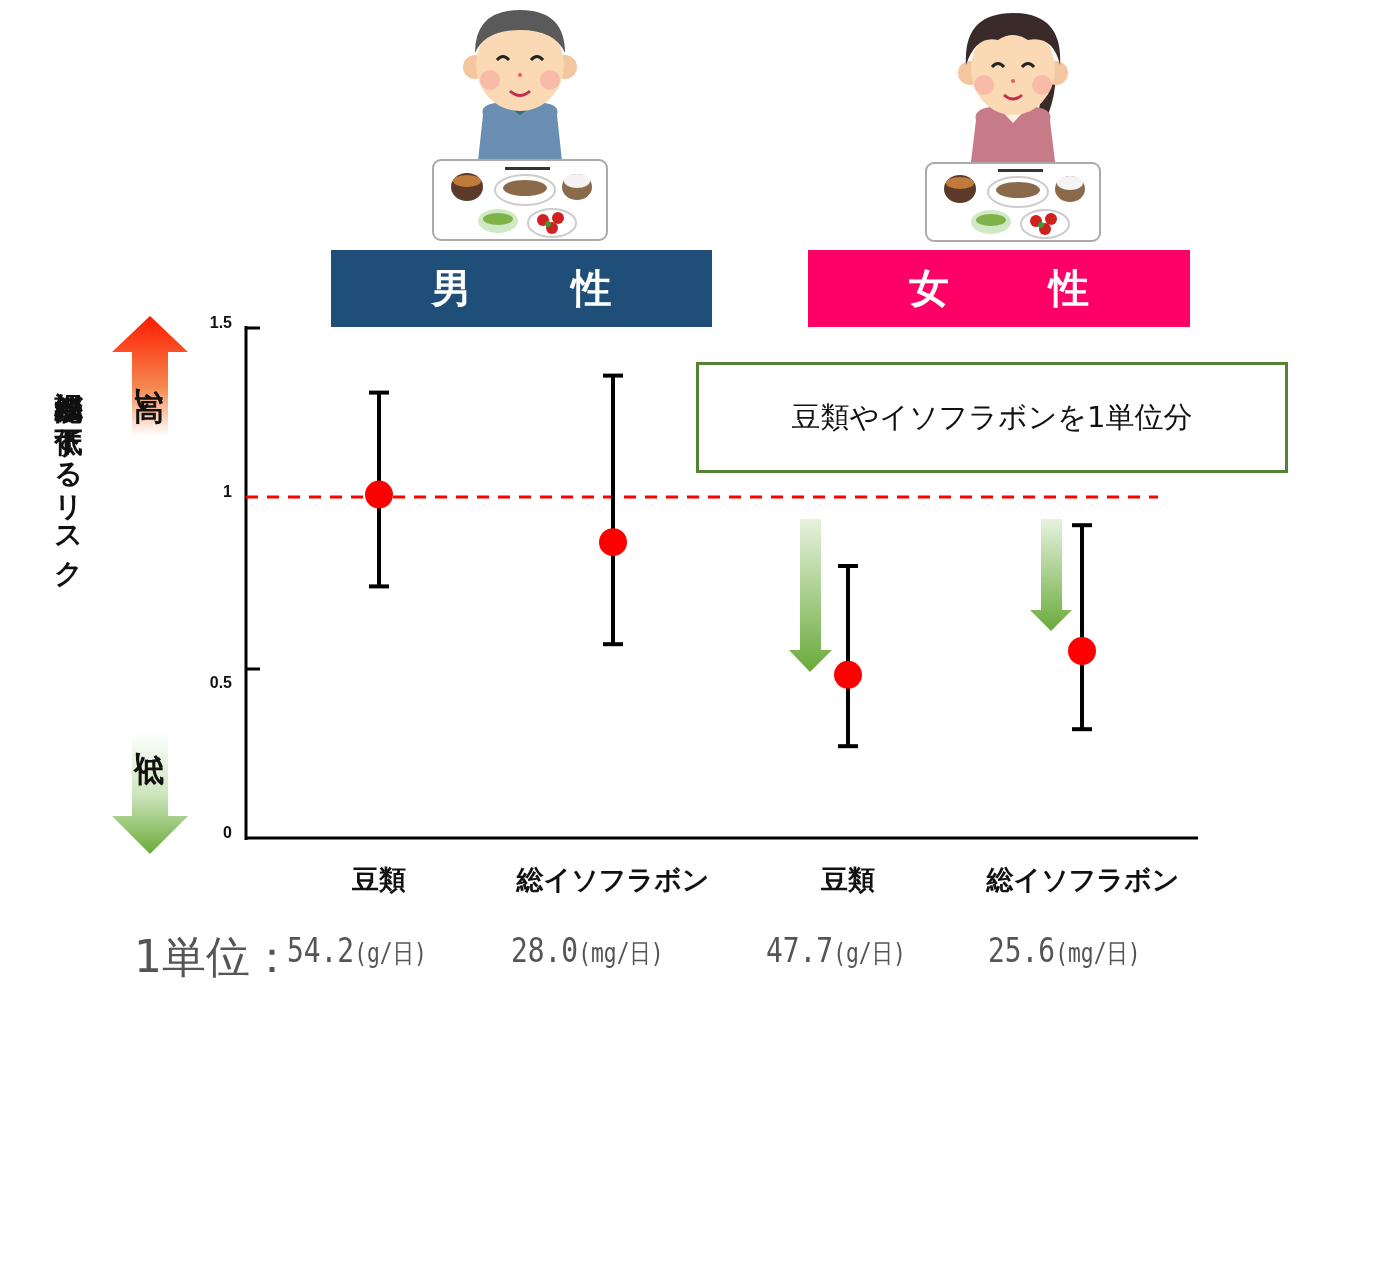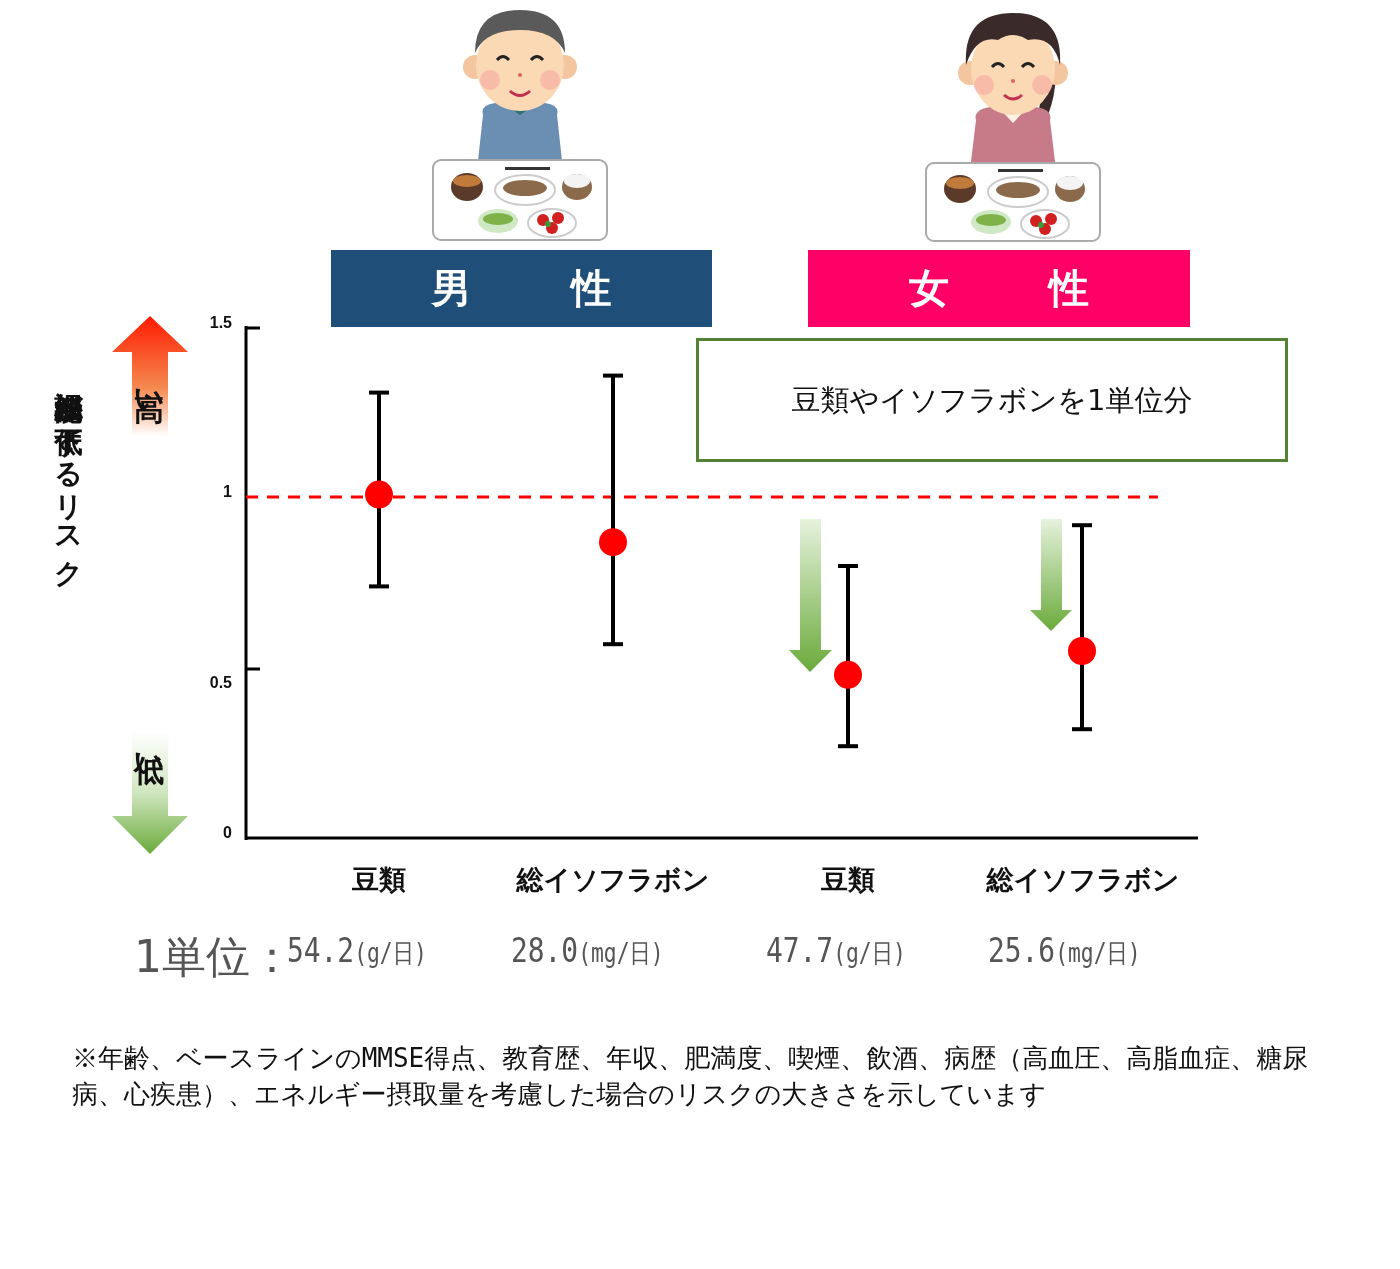--- a/index.html
+++ b/index.html
@@ -177,21 +177,21 @@
       <line x1="838" y1="566" x2="858" y2="566" stroke="#000000" stroke-width="4"></line>
       <line x1="838" y1="746.2" x2="858" y2="746.2" stroke="#000000" stroke-width="4"></line>
       <circle cx="848" cy="674.8" r="14" fill="#ff0000"></circle>
       <line x1="1082" y1="525.2" x2="1082" y2="729.2" stroke="#000000" stroke-width="4"></line>
       <line x1="1072" y1="525.2" x2="1092" y2="525.2" stroke="#000000" stroke-width="4"></line>
       <line x1="1072" y1="729.2" x2="1092" y2="729.2" stroke="#000000" stroke-width="4"></line>
       <circle cx="1082" cy="651" r="14" fill="#ff0000"></circle>
     </g>
 </svg>
 
-<div class="note-box" style="left:696px; top:338px; width:592px; height:124px;">
+<div class="note-box" style="left:696px; top:362px; width:592px; height:111px;">
   <div>豆類やイソフラボンを1単位分</div>
 </div>
 
 <div class="cat-label" style="left:249px; top:862px;">豆類</div>
 <div class="cat-label" style="left:483px; top:862px;">総イソフラボン</div>
 <div class="cat-label" style="left:718px; top:862px;">豆類</div>
 <div class="cat-label" style="left:953px; top:862px;">総イソフラボン</div>
 
 <div class="unit-label" style="left:134px; top:928px; color:#555; font-family:'DejaVu Sans', sans-serif; transform:none; font-size:44px;">1単位：</div>
 <div class="unit-label" style="left:287px; top:930px;">
@@ -201,14 +201,13 @@
   <span>28.0</span><small>(mg/日)</small>
 </div>
 <div class="unit-label" style="left:766px; top:930px;">
   <span>47.7</span><small>(g/日)</small>
 </div>
 <div class="unit-label" style="left:988px; top:930px;">
   <span>25.6</span><small>(mg/日)</small>
 </div>
 
 <div class="footnotes">
-  <div>※年齢、ベースラインのMMSE得点、教育歴、年収、肥満度、喫煙、飲酒、病歴（高血圧、高脂血症、糖尿病、心疾患）、エネルギー摂取量を考慮した場合のリスクの大きさを示しています</div>
 </div>
 
 </body></html>

